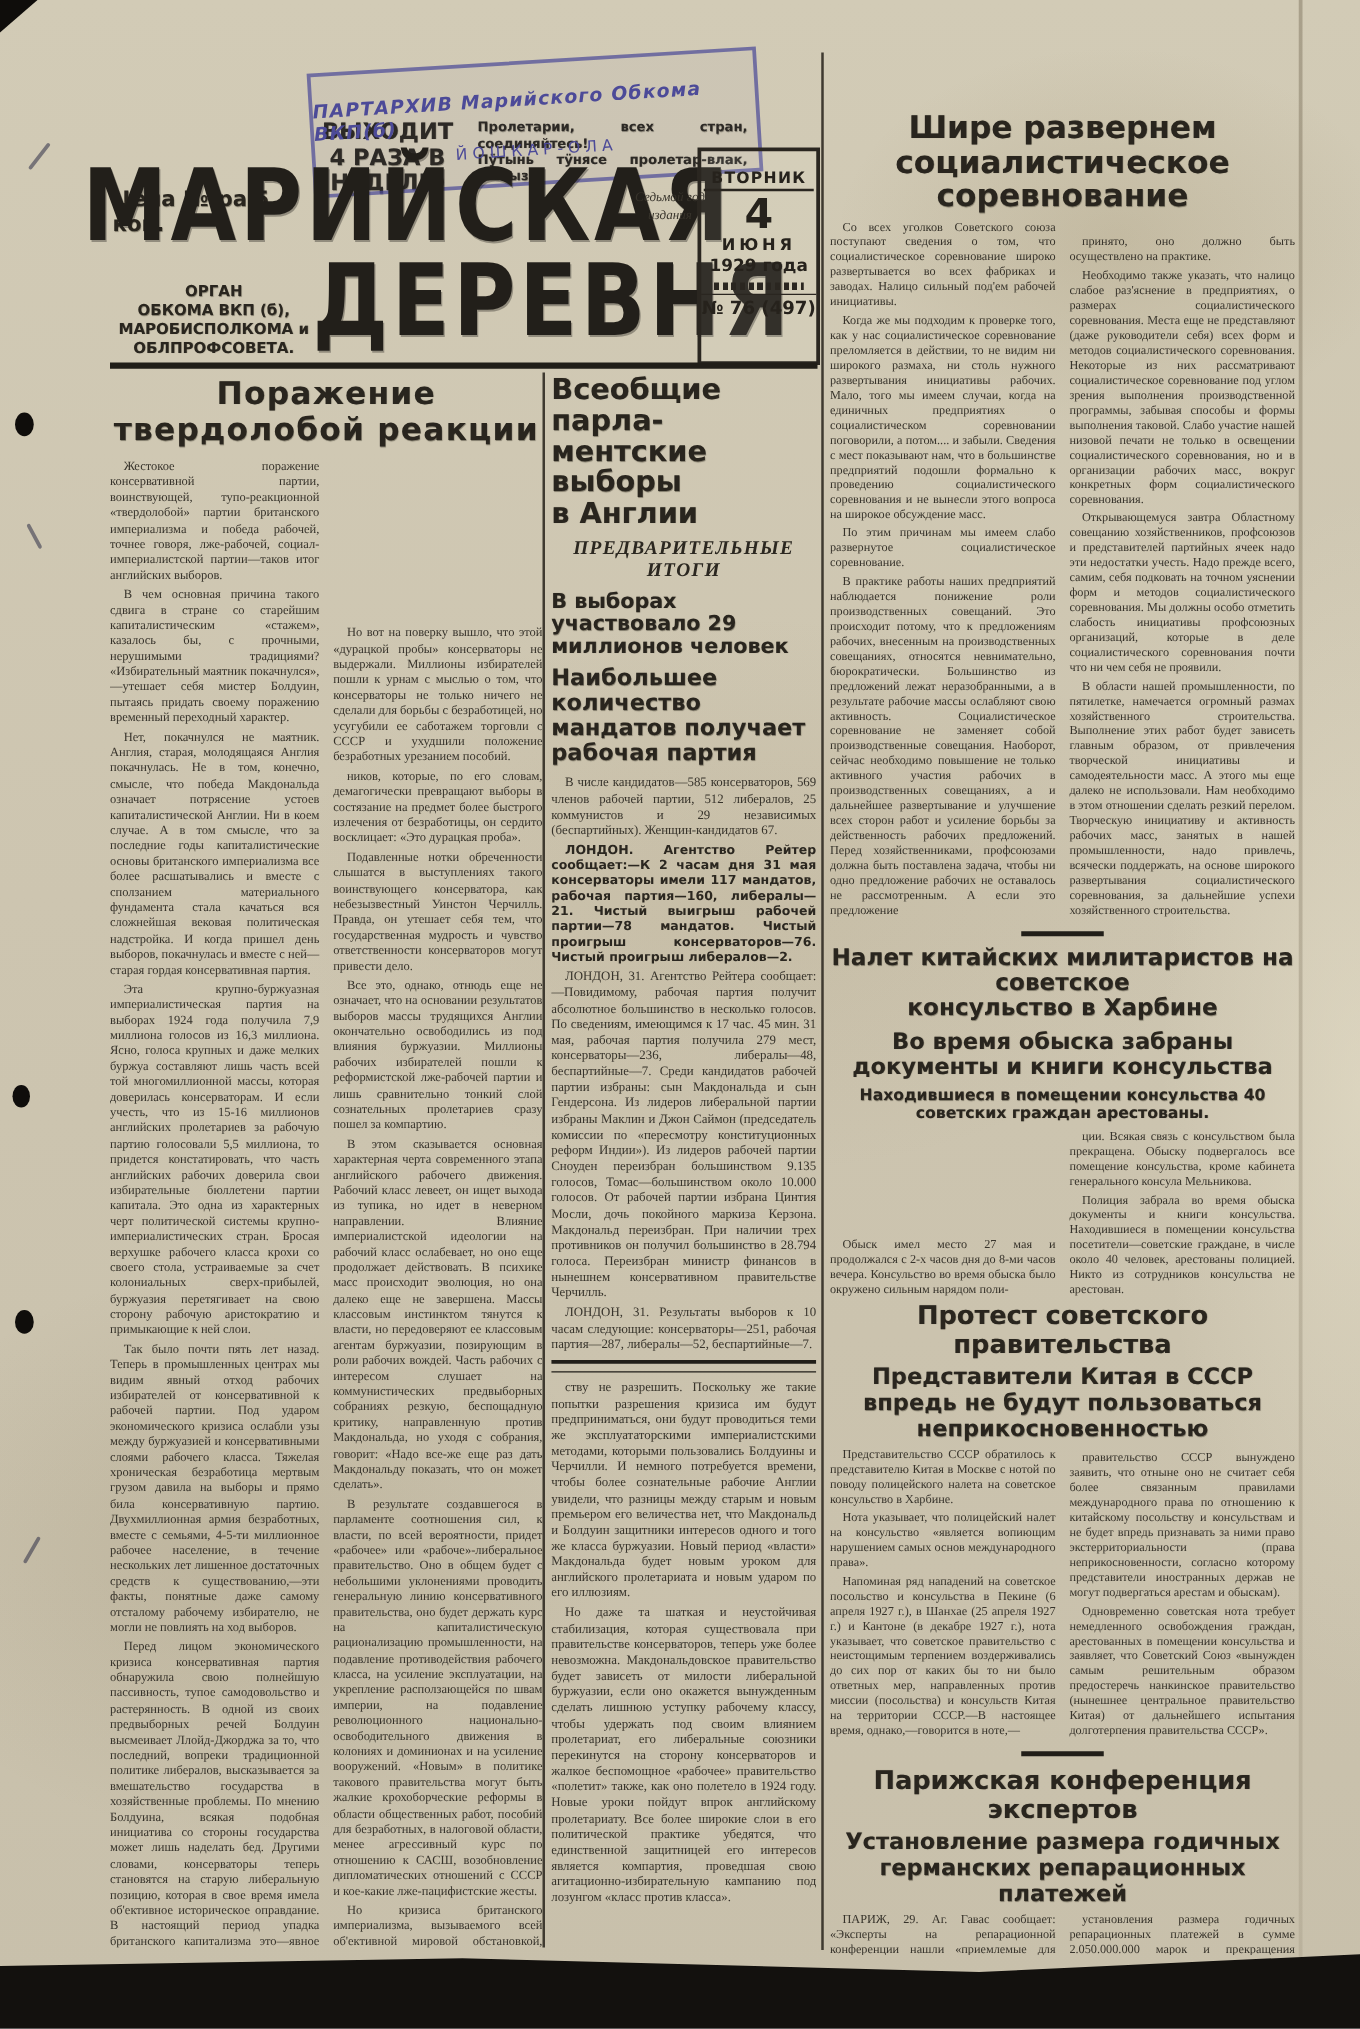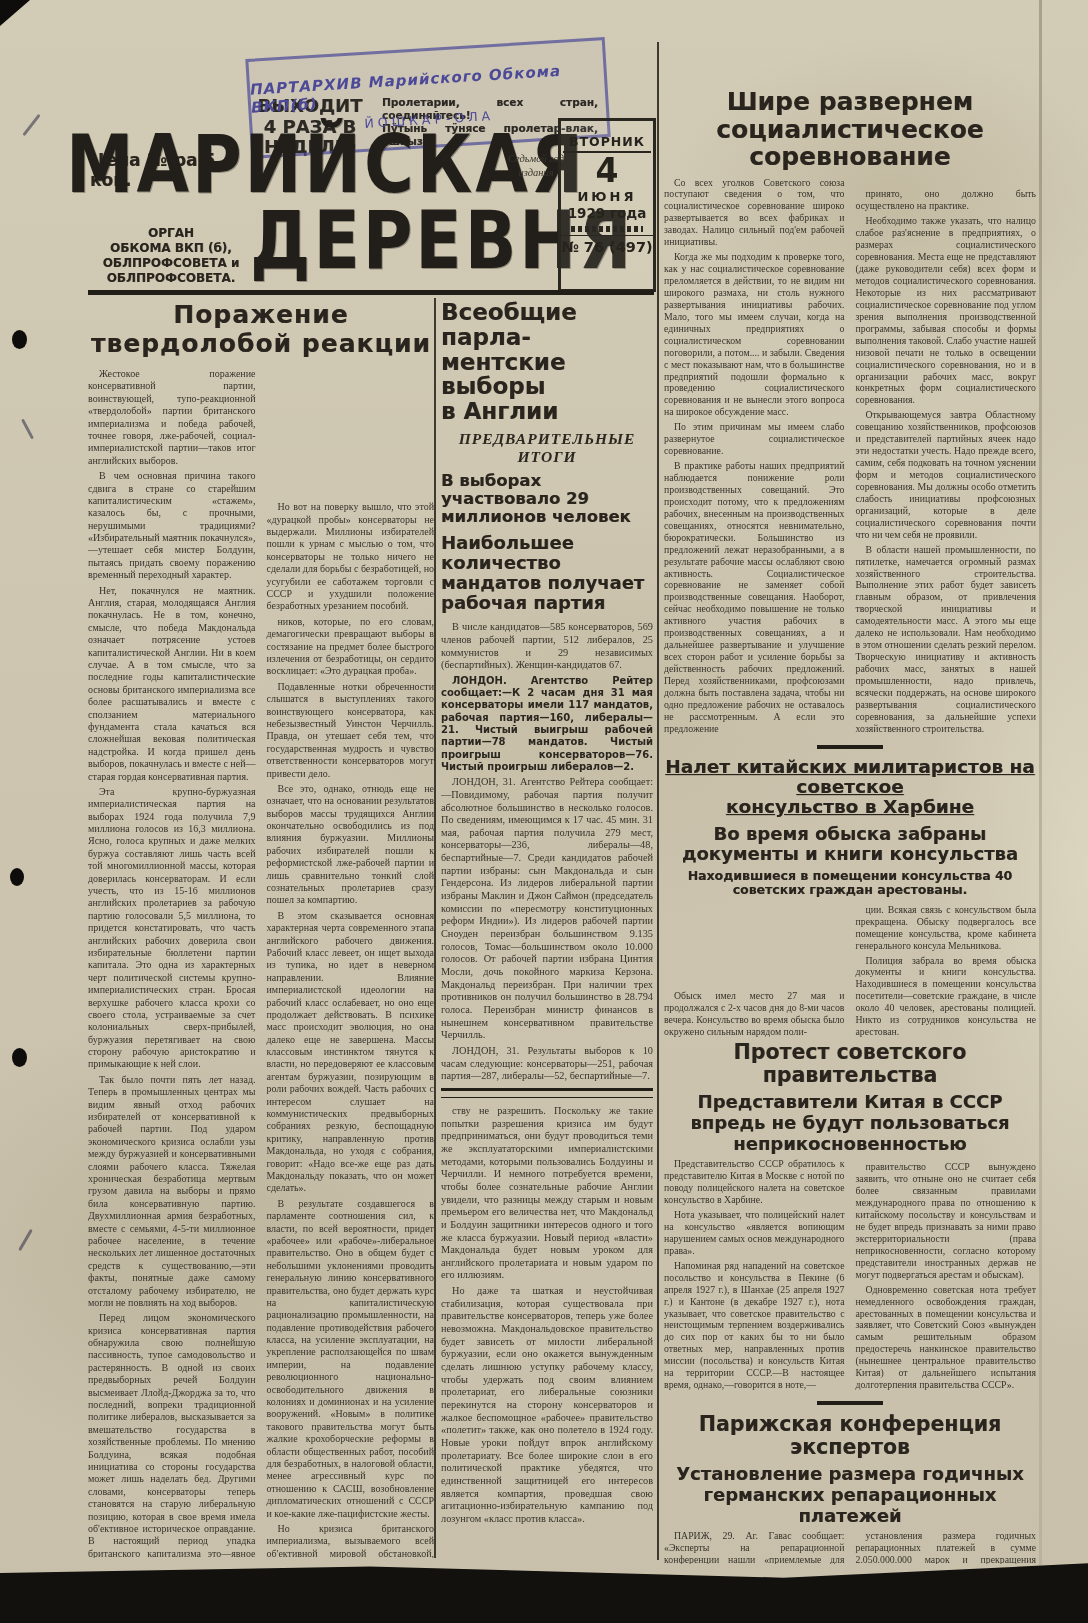--- a/index.html
+++ b/index.html
@@ -75,21 +75,21 @@
   .elections p{font-size:10.3px;line-height:1.23;text-align:justify;text-indent:11px;margin:0 0 3px;}
   .bold-para{font-family:"DejaVu Sans",sans-serif;font-weight:bold;font-size:10px !important;color:#2b2720;}
   .hdiv{height:6px;border-top:3px solid #211e18;border-bottom:1px solid #211e18;margin:5px 0 7px;}
 
   
   .rm{position:absolute;left:664px;top:88px;width:372px;height:1476px;overflow:hidden;}
   .rm .col p{font-size:9.8px;line-height:1.22;margin:0 0 3px;text-indent:10px;}
   .rm-title{text-align:center;line-height:1.1;margin:0 0 6px;}
   .t26{font-size:25px;}
   .t21{font-size:20.5px;}
-  .t19{font-size:18.5px;text-decoration:underline;}
+  .t19{font-size:18.5px;}
   .rm-sh{font-size:18px;text-align:center;line-height:1.15;margin:0 0 4px;}
   .rm-sh2{font-size:12.5px;text-align:center;line-height:1.15;margin:0 0 6px;}
   .sdiv{width:66px;height:4px;background:#211e18;margin:7px auto 8px;}
 </style>
 </head>
 <body>
 
 <div class="page">
   <div class="paper">
 
@@ -114,21 +114,21 @@
     <div class="mh mh2">ДЕРЕВНЯ</div>
 
     <div class="ednote">
       <div>Седьмой год</div>
       <div>издания</div>
     </div>
 
     <div class="organ hl">
       <div>ОРГАН</div>
       <div>ОБКОМА ВКП (б),</div>
-      <div>ОБЛПРОФСОВЕТА и</div>
+      <div>МАРОБИСПОЛКОМА и</div>
       <div>ОБЛПРОФСОВЕТА.</div>
     </div>
 
     <div class="datebox">
       <div class="db-weekday">ВТОРНИК</div>
       <div class="db-day">4</div>
       <div class="db-month">ИЮНЯ</div>
       <div class="db-year">1929 года</div>
       <div class="db-orn"></div>
       <div class="db-issue">№ 76 (497)</div>

